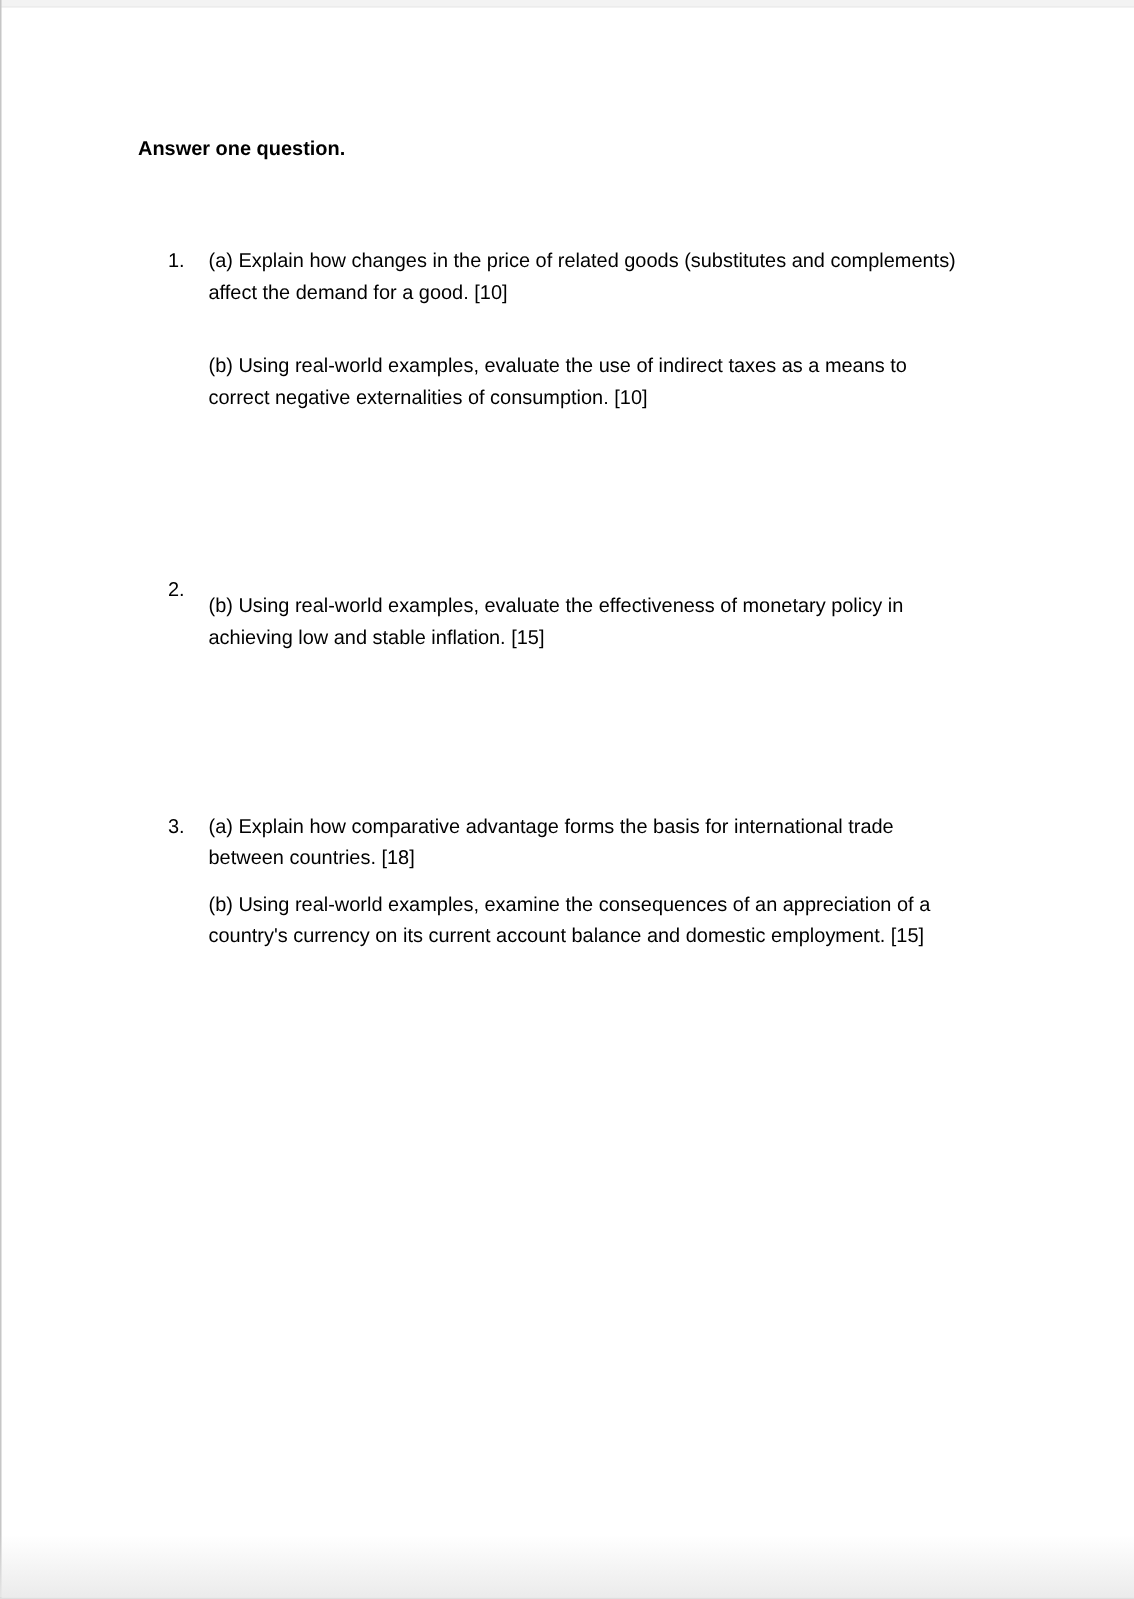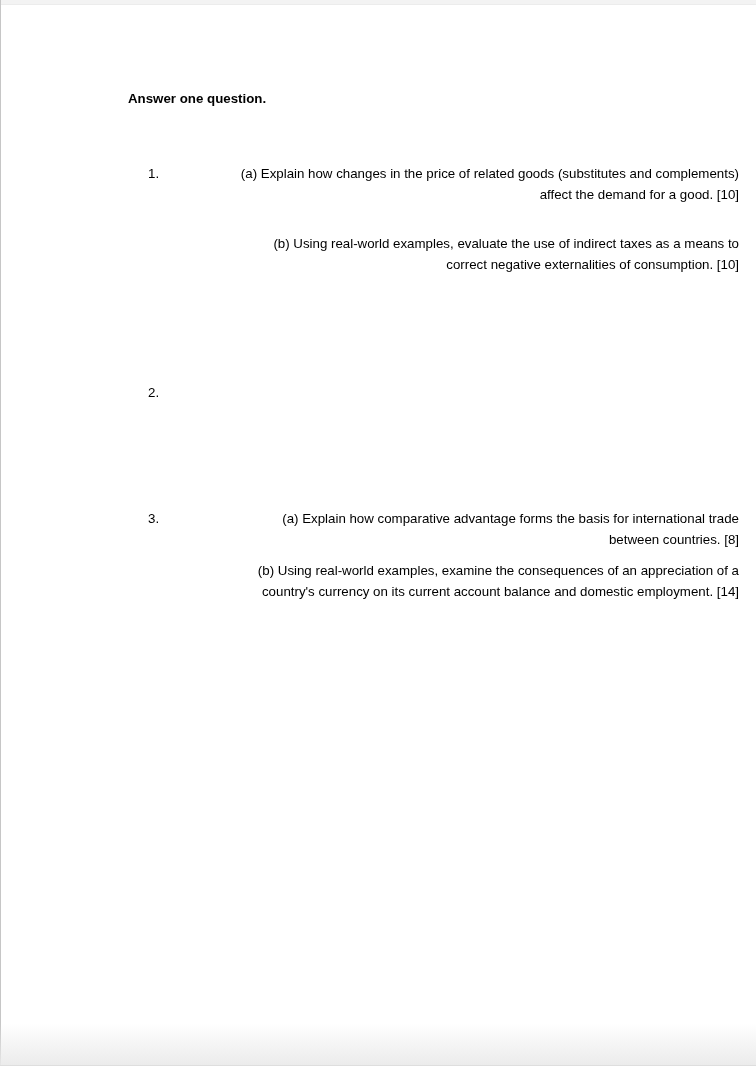--- a/index.html
+++ b/index.html
@@ -39,21 +39,20 @@
     bottom: 0; left: 0; right: 0;
     height: 42px;
     background: linear-gradient(to bottom, rgba(236,236,236,0), rgba(233,233,233,0.9));
     border-bottom: 1px solid #dedede;
   }
   .content {
     position: relative;
     padding: 88px 0 0 92px;
     font-size: 13.3px;
     line-height: 21px;
-    margin-left: 36px;
   }
   .heading {
     margin: 0;
     font-weight: bold;
   }
   .question {
     display: flex;
     align-items: flex-start;
   }
   .q1 { margin-top: 54px; }
@@ -62,21 +61,20 @@
   .q-num {
     flex: 0 0 27px;
     margin-left: 20px;
   }
   .q-body {
     width: 564px;
   }
   .part {
     margin: 0;
     white-space: pre-line;
-    text-align: right;
   }
   .q1 .part-b { margin-top: 28px; }
   .q2 .part-b { margin-top: 11px; }
   .q3 .part-b { margin-top: 10px; }
 </style>
 </head>
 <body>
 
 <div class="page">
   <div class="top-edge"></div>
@@ -91,28 +89,30 @@
         <p class="part part-a">(a) Explain how changes in the price of related goods (substitutes and complements)
 affect the demand for a good. [10]</p>
         <p class="part part-b">(b) Using real-world examples, evaluate the use of indirect taxes as a means to
 correct negative externalities of consumption. [10]</p>
       </div>
     </div>
 
     <div class="question q2">
       <span class="q-num">2.</span>
       <div class="q-body">
+        <p class="part part-b">(b) Using real-world examples, evaluate the effectiveness of monetary policy in
+achieving low and stable inflation. [15]</p>
       </div>
     </div>
 
     <div class="question q3">
       <span class="q-num">3.</span>
       <div class="q-body">
         <p class="part part-a">(a) Explain how comparative advantage forms the basis for international trade
-between countries. [8]</p>
+between countries. [18]</p>
         <p class="part part-b">(b) Using real-world examples, examine the consequences of an appreciation of a
-country's currency on its current account balance and domestic employment. [14]</p>
+country's currency on its current account balance and domestic employment. [15]</p>
       </div>
     </div>
   </div>
 
   <div class="bottom-fade"></div>
 </div>
 
 </body></html>

